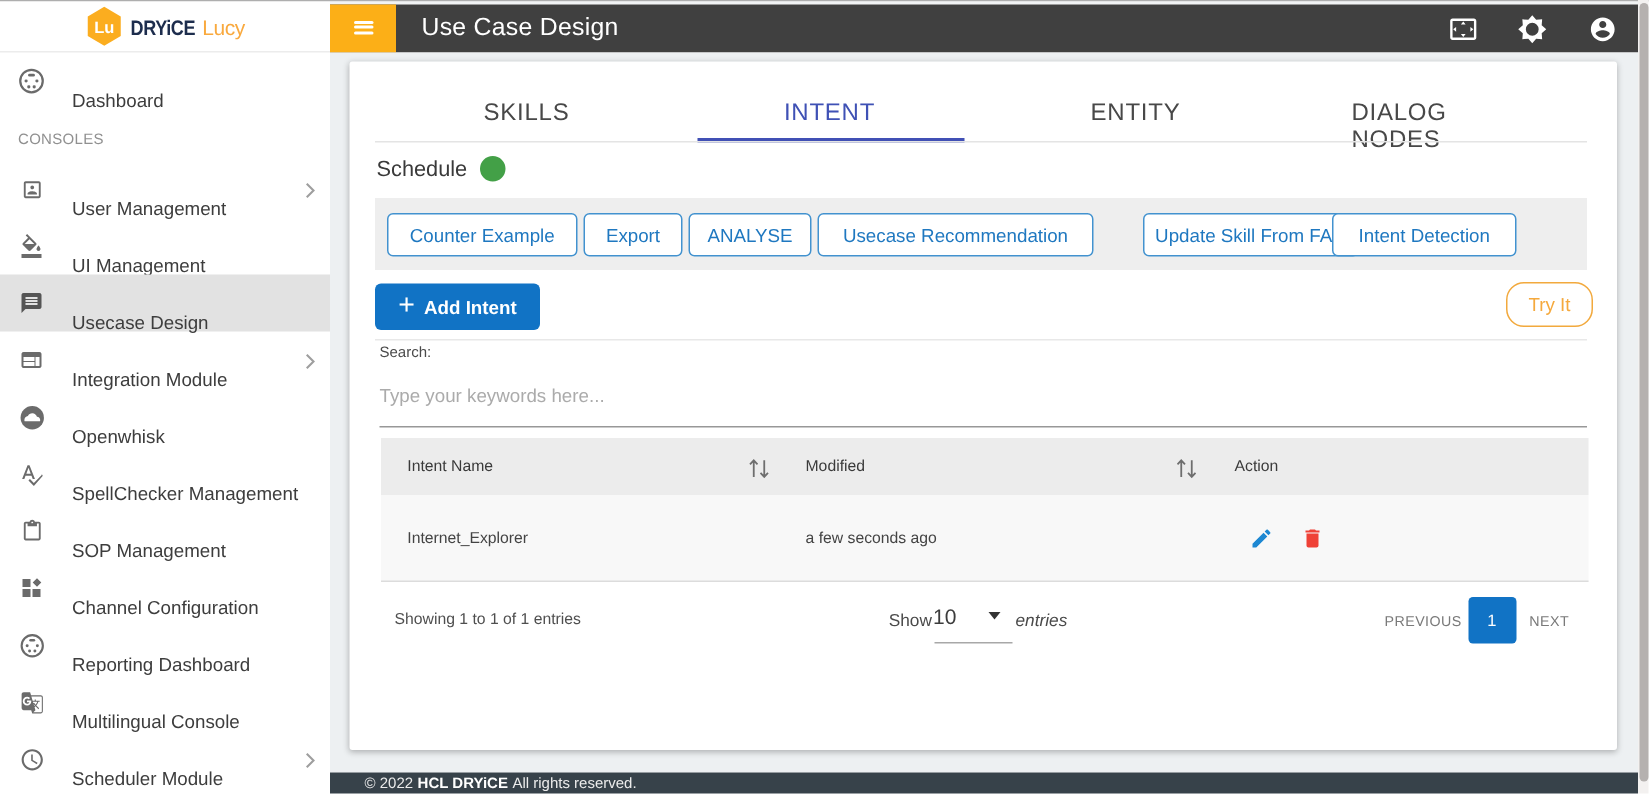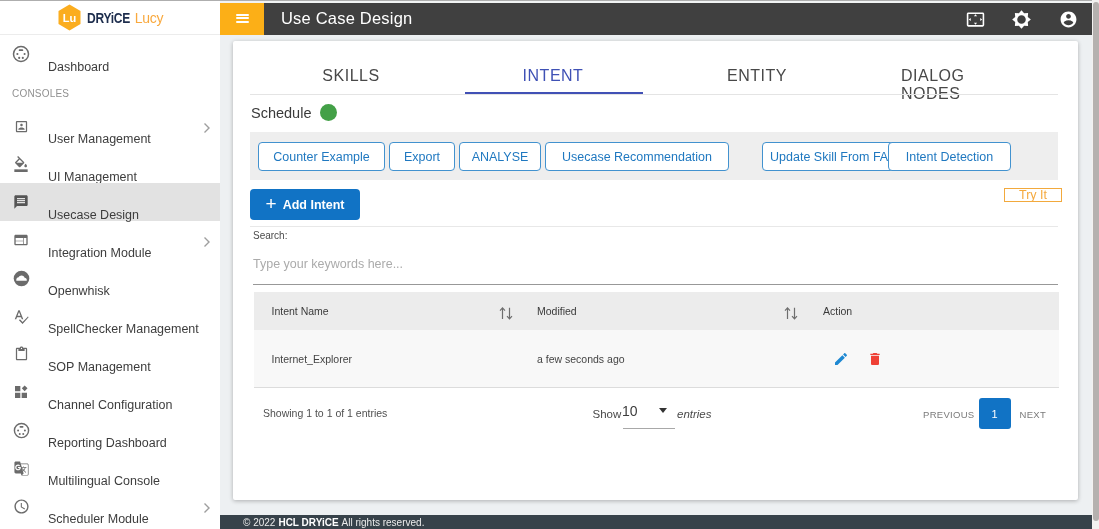--- a/index.html
+++ b/index.html
@@ -34,21 +34,21 @@
   #inkbar { position:absolute; left:231.5px; top:51px; width:178px; height:3px; background:#4150b5; }
   #tabline { position:absolute; left:17px; top:53px; width:808px; height:1px; background:#e4e4e4; }
   #schedule { position:absolute; left:18px; top:64px; font-size:14.5px; color:#3a3a3a; }
   #gdot { position:absolute; left:87px; top:63px; width:17px; height:17px; border-radius:50%; background:#43a047; }
   
   #strip { position:absolute; left:17px; top:91px; width:808px; height:48px; background:#eeeeee; }
   .bbtn { position:absolute; top:10px; height:29px; border:1px solid #4292cf; border-radius:4px; background:#fff; color:#1f78c0; font-size:12.5px; display:flex; align-items:center; justify-content:center; white-space:nowrap; }
   
   #addbtn { position:absolute; left:17px; top:148px; width:110px; height:31px; background:#1173c5; border-radius:4px; color:#fff; font-size:12.5px; font-weight:bold; display:flex; align-items:center; justify-content:center; }
   #addbtn .plus { font-size:19px; font-weight:normal; margin-right:6px; margin-top:-2px; }
-  #trybtn { position:absolute; left:771px; top:147px; width:58px; height:14px; border:1px solid #f2a93d; border-radius:0; color:#f5a93d; font-size:12.5px; display:flex; align-items:center; justify-content:center; background:#fff;text-align:center; }
+  #trybtn { position:absolute; left:771px; top:147px; width:58px; height:30px; border:1px solid #f2a93d; border-radius:12px; color:#f5a93d; font-size:12.5px; display:flex; align-items:center; justify-content:center; background:#fff;text-align:center; }
   #seprow { position:absolute; left:17px; top:185px; width:808px; height:1px; background:#e8e8e8; }
   #searchlbl { position:absolute; left:20px; top:189px; font-size:10px; color:#4a4a4a; }
   #placeholder { position:absolute; left:20px; top:216px; font-size:12.5px; color:#ababab; }
   #inputline { position:absolute; left:20px; top:243px; width:805px; height:1px; background:#989898; }
   
   #thead { position:absolute; left:20.5px; top:250.5px; width:805px; height:38.5px; background:#ececec; }
   #trow { position:absolute; left:20.5px; top:289px; width:805px; height:58px; background:#f8f8f8; border-bottom:1px solid #dcdcdc; }
   .hcell { position:absolute; font-size:10.5px; color:#3a3a3a; top:13px; }
   .sort { position:absolute; top:14px; }
   .rcell { position:absolute; font-size:10.5px; color:#444; top:22.5px; }

